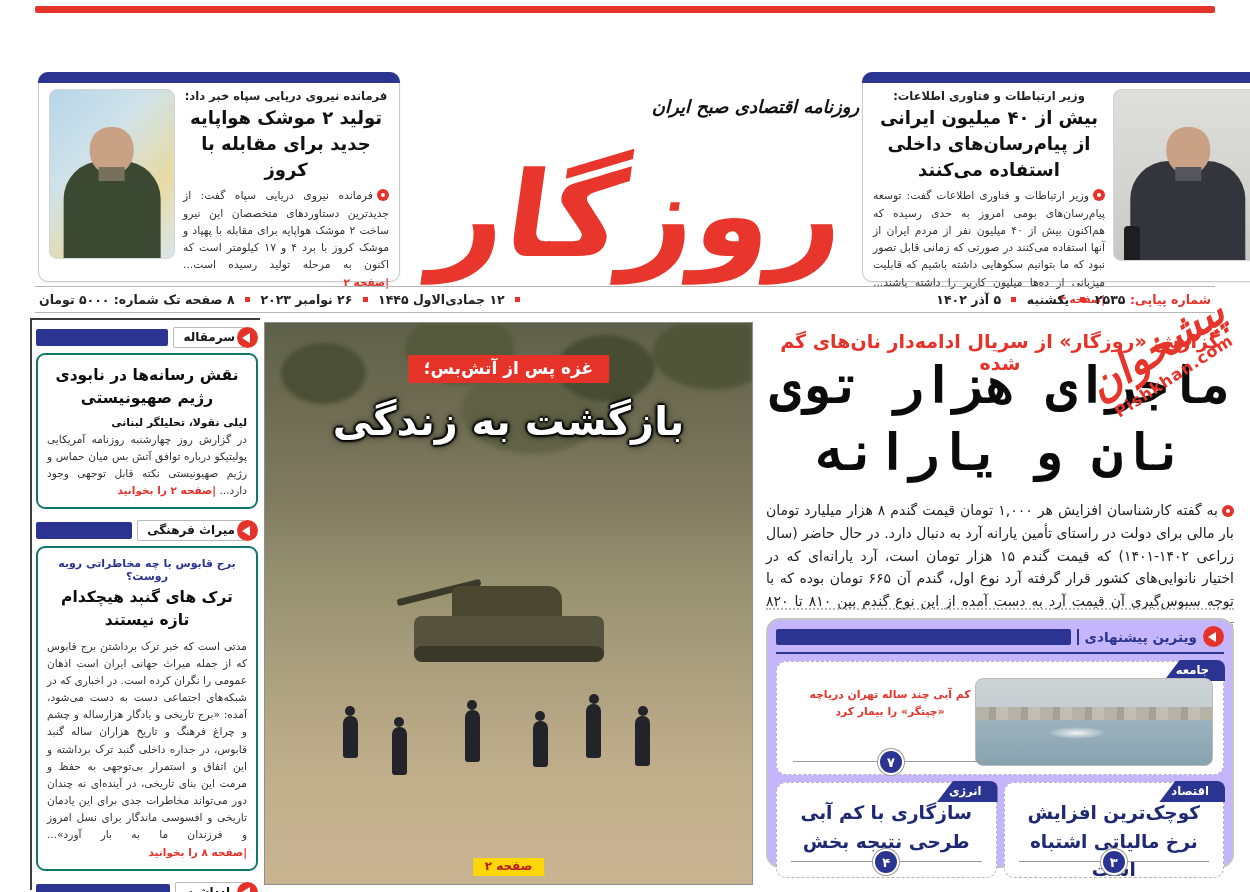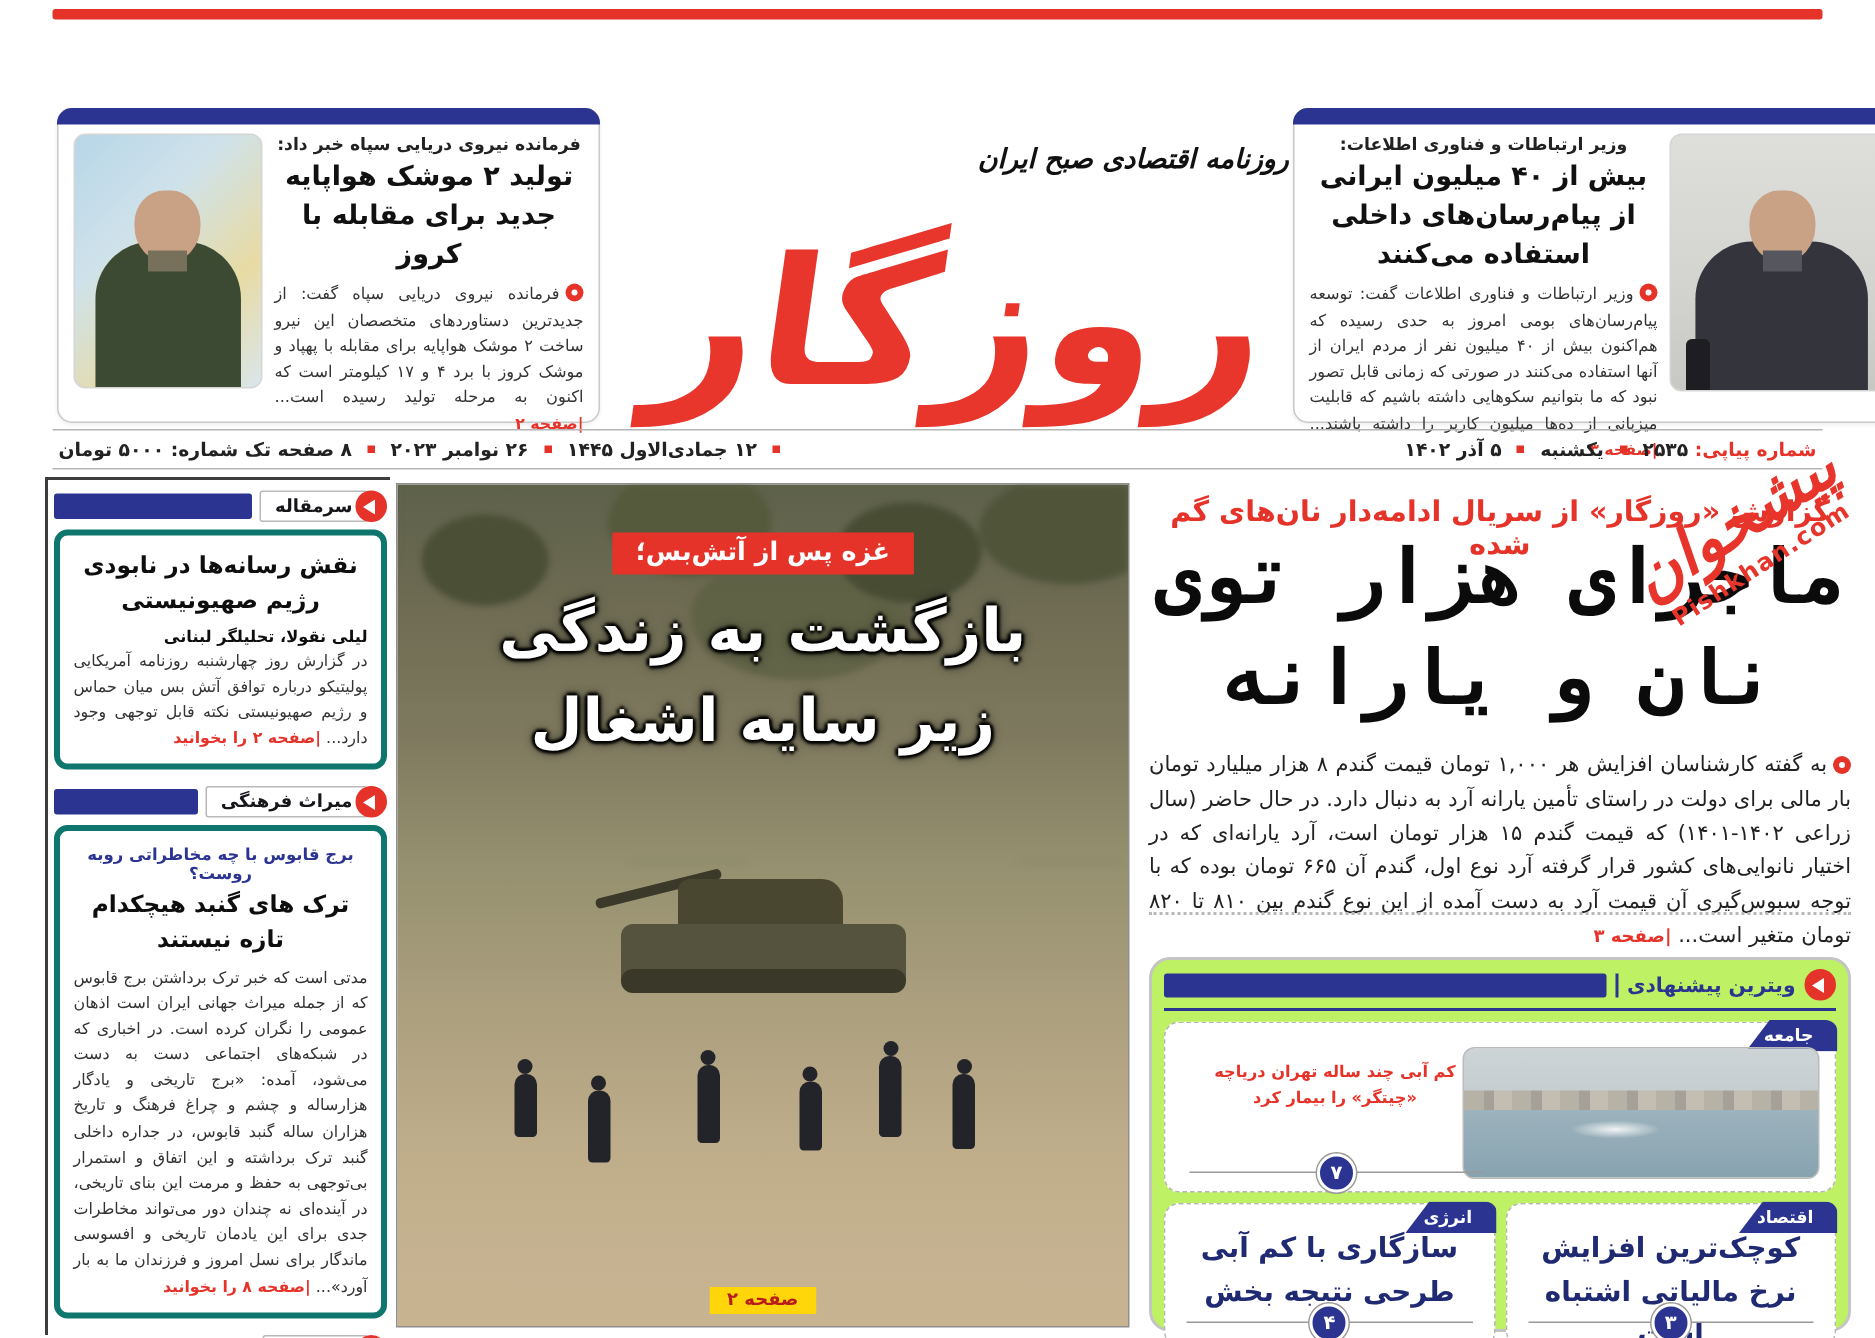--- a/index.html
+++ b/index.html
@@ -59,21 +59,21 @@
 
   
   .leftcol { position:absolute; left:36px; top:327px; width:222px; }
   .sec-head { display:flex; align-items:center; margin-bottom:5px; }
   .sec-icon { width:21px; height:21px; border-radius:50%; background:#e6332a; position:relative; flex:none; z-index:2; }
   .sec-icon::after { content:""; position:absolute; top:5.5px; left:4.5px; border-top:5px solid transparent;
                      border-bottom:5px solid transparent; border-right:8px solid #fff; }
   .sec-label { background:#fff; border:1px solid #b9b9b9; font-size:12px; font-weight:bold; color:#15151a;
                padding:2px 9px 3px; margin-right:-8px; z-index:1; white-space:nowrap; border-radius:2px; }
   .sec-bar { flex:1; height:17px; background:#2b3490; margin-right:5px; border-radius:2px; }
-  .art-card { border:4px solid #0f766e; border-radius:9px; background:#fff; padding:7px 9px 8px; margin-bottom:11px; }
+  .art-card { border:2px solid #0f766e; border-radius:9px; background:#fff; padding:7px 9px 8px; margin-bottom:11px; }
   .art-kicker { text-align:center; font-size:11px; font-weight:bold; color:#2b3490; margin:2px 0 3px; }
   .art-title { text-align:center; font-size:15.5px; font-weight:bold; color:#0e0e0e; line-height:1.5; margin:2px 0 5px; }
   .art-author { font-size:10.8px; font-weight:bold; color:#0e0e0e; margin-bottom:2px; }
   .art-body { font-size:10.6px; color:#333; line-height:1.62; text-align:justify; }
 
   
   .photo { position:absolute; left:264px; top:322px; width:489px; height:563px; border:1px solid #8f8f8f;
            overflow:hidden; background:linear-gradient(180deg,#5e614a 0%,#6d6b52 14%,#7f7a5f 30%,#95906f 45%,#ab9f7e 62%,#c0ae8b 80%,#c9b492 100%); }
   .trees { position:absolute; top:0; left:0; right:0; height:45%;
            background:radial-gradient(70px 50px at 12% 20%, #4a4f35 0 60%, transparent 61%),
@@ -109,21 +109,21 @@
   .dotsep { position:absolute; left:766px; top:608px; width:468px; border-top:2px dotted #b8b8b8; }
 
   
   .watermark { position:absolute; left:1072px; top:326px; width:180px; transform:rotate(-33deg); text-align:center;
                color:#e8352b; z-index:6; pointer-events:none; }
   .watermark .wfa { font-size:42px; font-weight:bold; font-style:italic; line-height:1; }
   .watermark .wen { font-size:16px; font-weight:bold; margin-top:2px; letter-spacing:1px; }
 
   
   .showcase { position:absolute; left:766px; top:618px; width:468px; height:250px; border:2px solid #c4c4c4;
-              border-radius:14px; background:#bef264; padding:6px 8px 8px;margin-top:20px; }
+              border-radius:14px; background:#c4b5fd; padding:6px 8px 8px; }
   .sc-head { display:flex; align-items:center; border-bottom:2px solid #2b3490; padding-bottom:5px; }
   .sc-label { font-size:13.5px; font-weight:bold; color:#2b3490; white-space:nowrap; margin:0 6px; }
   .sc-vbar { width:2px; height:16px; background:#2b3490; }
   .sc-bar { flex:1; height:16px; background:#2b3490; margin-right:6px; border-radius:2px; }
   .card { position:relative; border:1.5px dashed #b5b5b5; border-radius:10px; background:#fff; }
   .card-top { height:114px; margin-top:7px; }
   .card-row { display:flex; gap:7px; margin-top:7px; height:96px; }
   .card-row .card { flex:1; }
   .card-tag { position:absolute; top:-2px; right:-2px; background:#2b3490; color:#fff; font-size:11.5px; font-weight:bold;
               padding:3px 16px 4px 12px; border-radius:0 8px 0 0; clip-path:polygon(16px 0,100% 0,100% 100%,0 100%); }
@@ -249,21 +249,20 @@
     </div>
     <div class="figure" style="left:16%; top:70%;"></div>
     <div class="figure" style="left:26%; top:72%; height:48px;"></div>
     <div class="figure" style="left:41%; top:69%; height:52px;"></div>
     <div class="figure" style="left:55%; top:71%; height:46px;"></div>
     <div class="figure" style="left:66%; top:68%; height:54px;"></div>
     <div class="figure" style="left:76%; top:70%; height:50px;"></div>
     <div class="photo-badge">غزه پس از آتش‌بس؛</div>
     <div class="photo-title">
       <div>بازگشت به زندگی</div>
-      <div>زیر سایه اشغال</div>
     </div>
     <div class="photo-tag">صفحه ۲</div>
   </div>
 
   <div class="story-kicker">گزارش «روزگار» از سریال ادامه‌دار نان‌های گم شده</div>
   <div class="headline">
     <div>ماجرای هزار توی</div>
     <div>نان و یارانه</div>
   </div>
   <div class="watermark">

